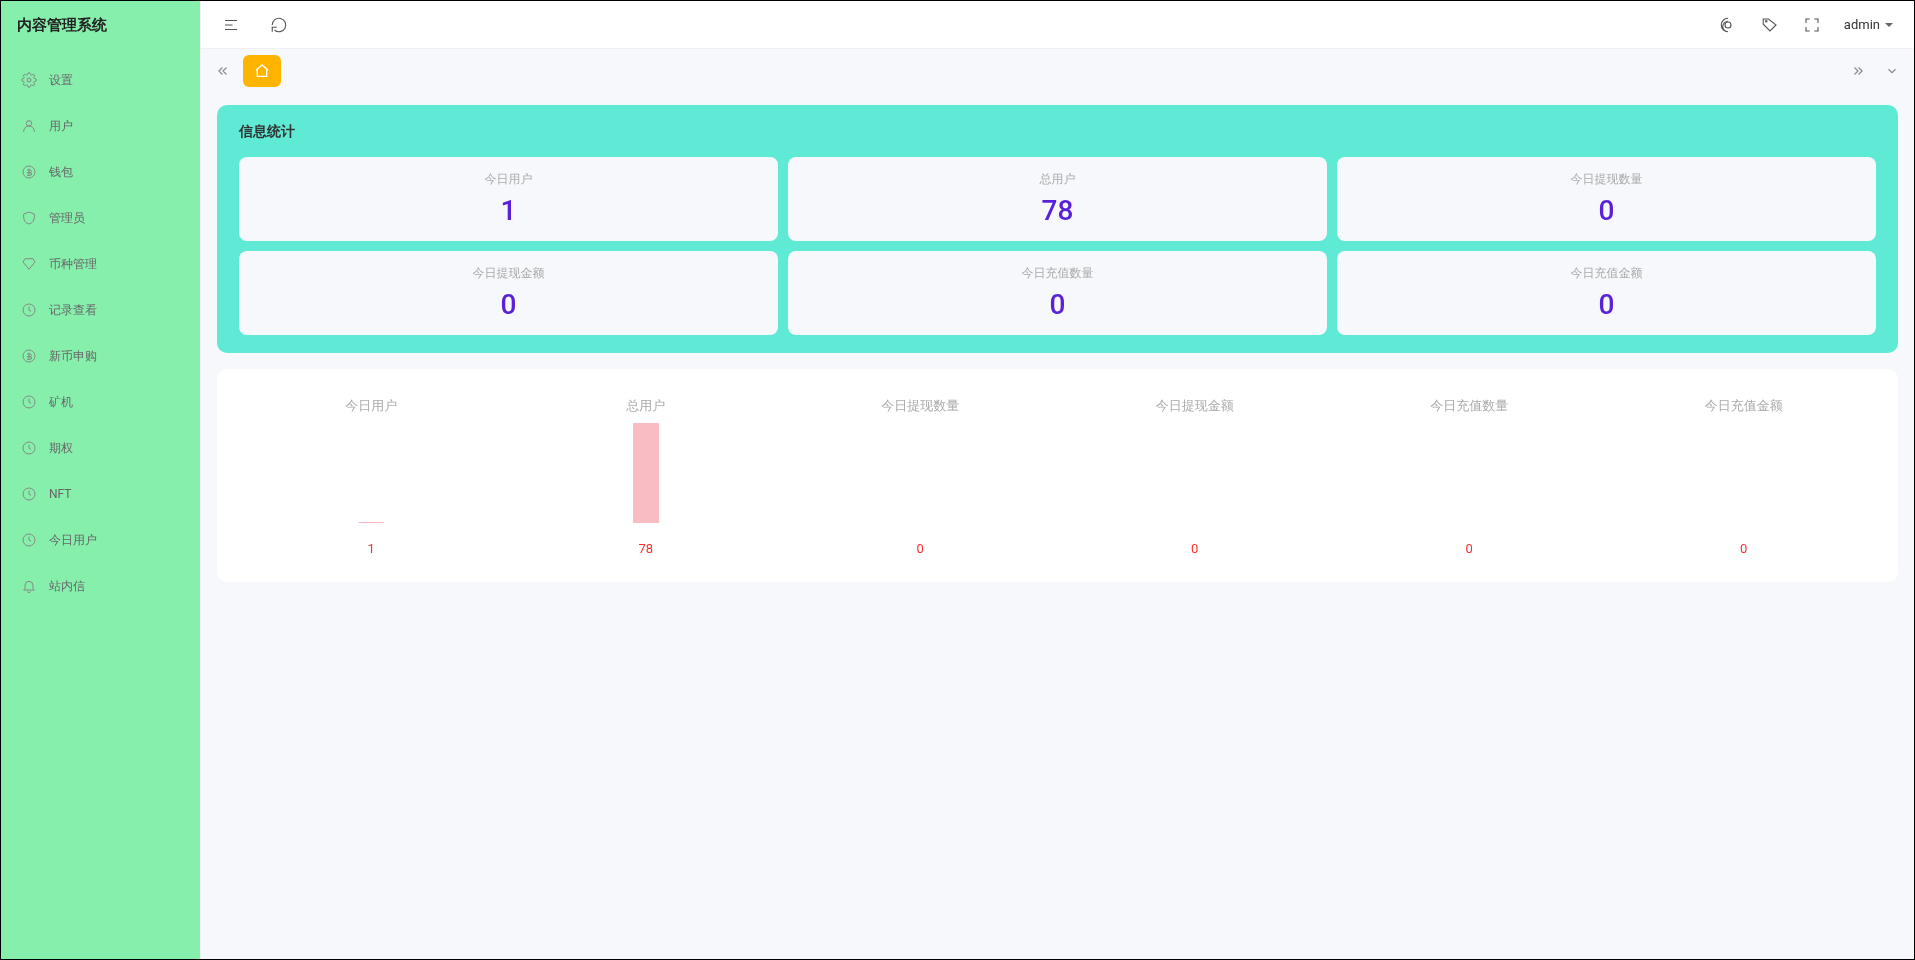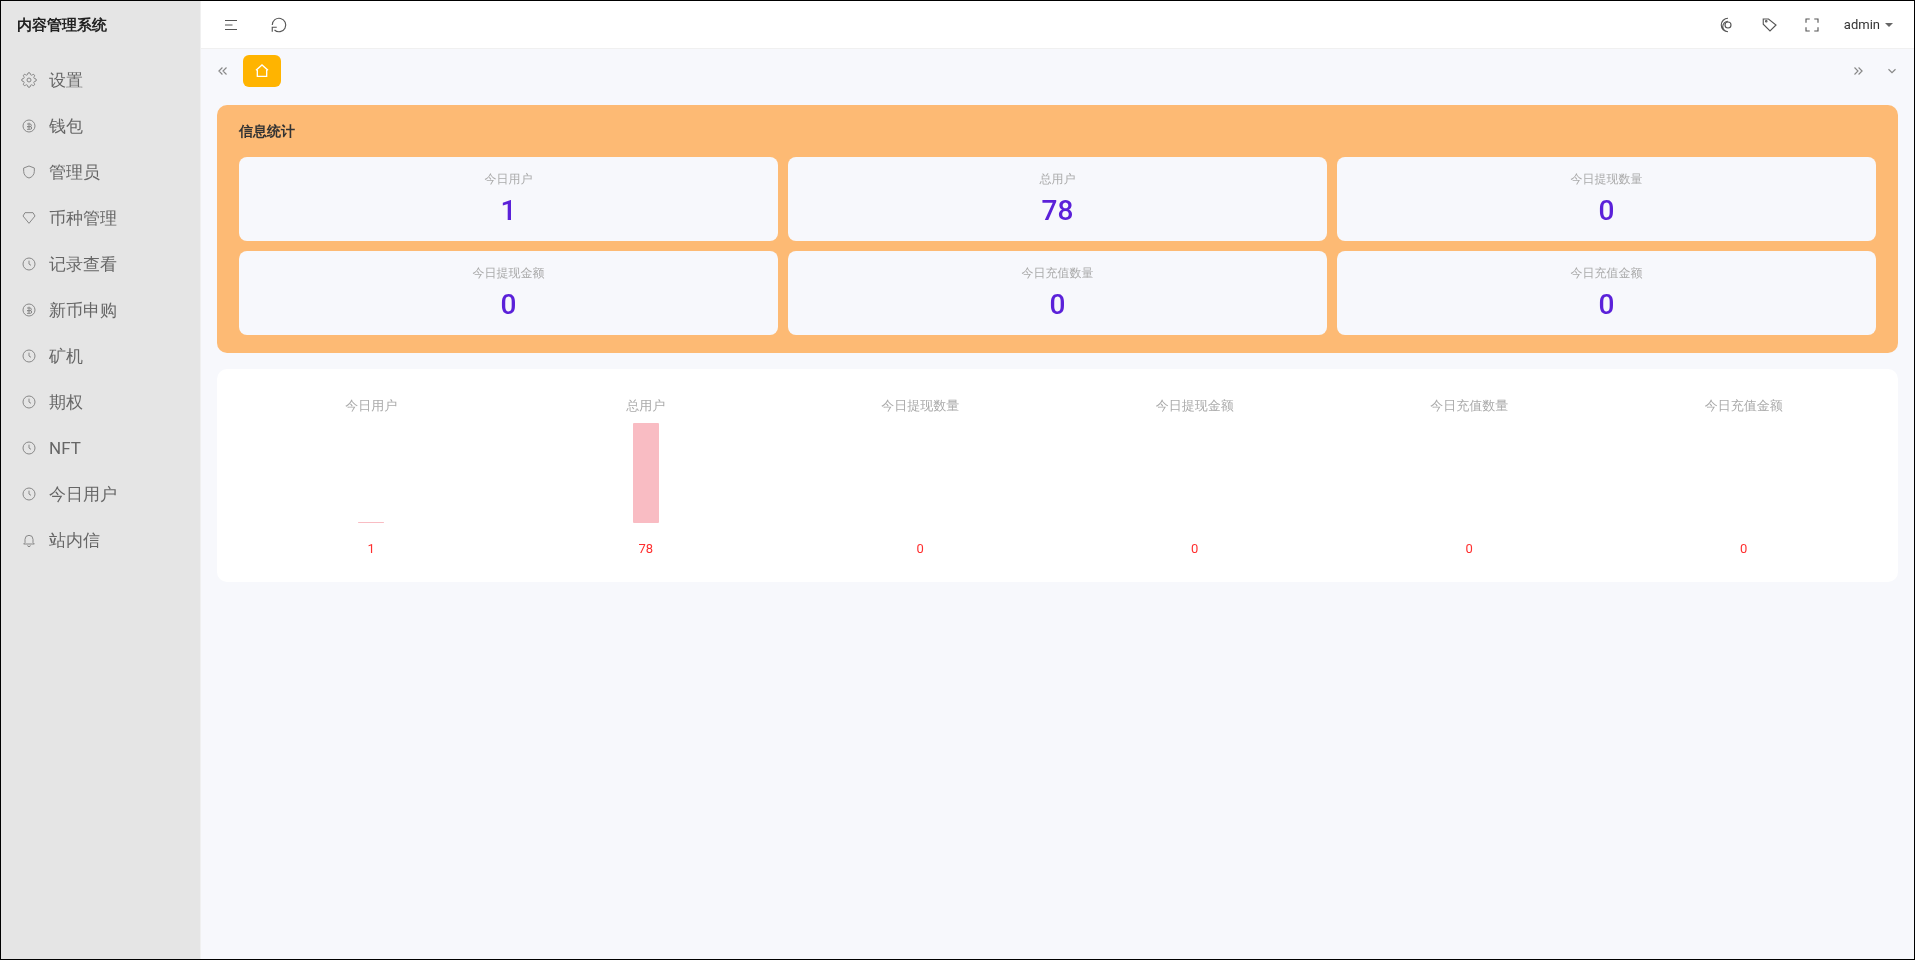--- a/index.html
+++ b/index.html
@@ -13,21 +13,21 @@
       overflow: hidden;
       border: 1px solid #000;
     }
     .app {
       display: flex;
       height: 100%;
       width: 100%;
     }
     .sidebar {
       width: 200px;
-      background: #e5e5e5;
+      background: #86efac;
       border-right: 1px solid #f0f0f0;
       display: flex;
       flex-direction: column;
       text-align: center;
     }
     .logo {
       height: 48px;
       display: flex;
       align-items: center;
       padding: 0 16px;
@@ -39,21 +39,21 @@
       flex: 1;
       padding-top: 8px;
     }
     .menu-item {
       display: flex;
       align-items: center;
       height: 46px;
       padding: 0 20px;
       color: #666;
       cursor: pointer;
-      font-size: 17px;
+      font-size: 12px;
     }
     .menu-item .icon { width: 16px; height: 16px; margin-right: 12px; display:inline-flex; align-items:center; justify-content:center; }
     .menu-item .icon svg { width: 16px; height: 16px; stroke: #888; fill: none; stroke-width: 1.5; }
     .main {
       flex: 1;
       display: flex;
       flex-direction: column;
       background: #f7f8fc;
     }
     .topbar {
@@ -96,21 +96,21 @@
       cursor: pointer;
     }
     .tab-home svg { width: 16px; height: 16px; stroke: #fff; fill: none; stroke-width: 2; }
     .tabbar-right { margin-left: auto; display: flex; align-items: center; gap: 10px; }
     .content {
       flex: 1;
       padding: 12px 16px;
       overflow: auto;
     }
     .card {
-      background: #fdba74;
+      background: #5eead4;
       border-radius: 10px;
       padding: 18px 22px;
       margin-bottom: 16px;
     }
     .card-title {
       font-size: 14px;
       font-weight: 600;
       color: #333;
       margin-bottom: 16px;
     }
@@ -157,20 +157,29 @@
     </div>
     <nav class="menu">
       <div class="menu-item">
         <span class="icon">
             <svg viewBox="0 0 24 24">
               <circle cx="12" cy="12" r="3"></circle>
               <path d="M19.4 15a1.7 1.7 0 0 0 .34 1.87l.06.06a2 2 0 1 1-2.83 2.83l-.06-.06a1.7 1.7 0 0 0-1.87-.34 1.7 1.7 0 0 0-1 1.55V21a2 2 0 1 1-4 0v-.09a1.7 1.7 0 0 0-1.11-1.55 1.7 1.7 0 0 0-1.87.34l-.06.06a2 2 0 1 1-2.83-2.83l.06-.06a1.7 1.7 0 0 0 .34-1.87 1.7 1.7 0 0 0-1.55-1H3a2 2 0 1 1 0-4h.09a1.7 1.7 0 0 0 1.55-1.11 1.7 1.7 0 0 0-.34-1.87l-.06-.06a2 2 0 1 1 2.83-2.83l.06.06a1.7 1.7 0 0 0 1.87.34H9a1.7 1.7 0 0 0 1-1.55V3a2 2 0 1 1 4 0v.09a1.7 1.7 0 0 0 1 1.55 1.7 1.7 0 0 0 1.87-.34l.06-.06a2 2 0 1 1 2.83 2.83l-.06.06a1.7 1.7 0 0 0-.34 1.87V9a1.7 1.7 0 0 0 1.55 1H21a2 2 0 1 1 0 4h-.09a1.7 1.7 0 0 0-1.55 1z"></path>
             </svg>
           </span>
         <span>设置</span>
+      </div>
+      <div class="menu-item">
+        <span class="icon">
+            <svg viewBox="0 0 24 24">
+              <circle cx="12" cy="8" r="4"></circle>
+              <path d="M4 21v-1a7 7 0 0 1 16 0v1"></path>
+            </svg>
+          </span>
+        <span>用户</span>
       </div>
       <div class="menu-item">
         <span class="icon">
             <svg viewBox="0 0 24 24">
               <circle cx="12" cy="12" r="9"></circle>
               <path d="M12 7v10M9 9h4.5a2 2 0 0 1 0 4H9m0 0h5a2 2 0 0 1 0 4H9"></path>
             </svg>
           </span>
         <span>钱包</span>
       </div>

